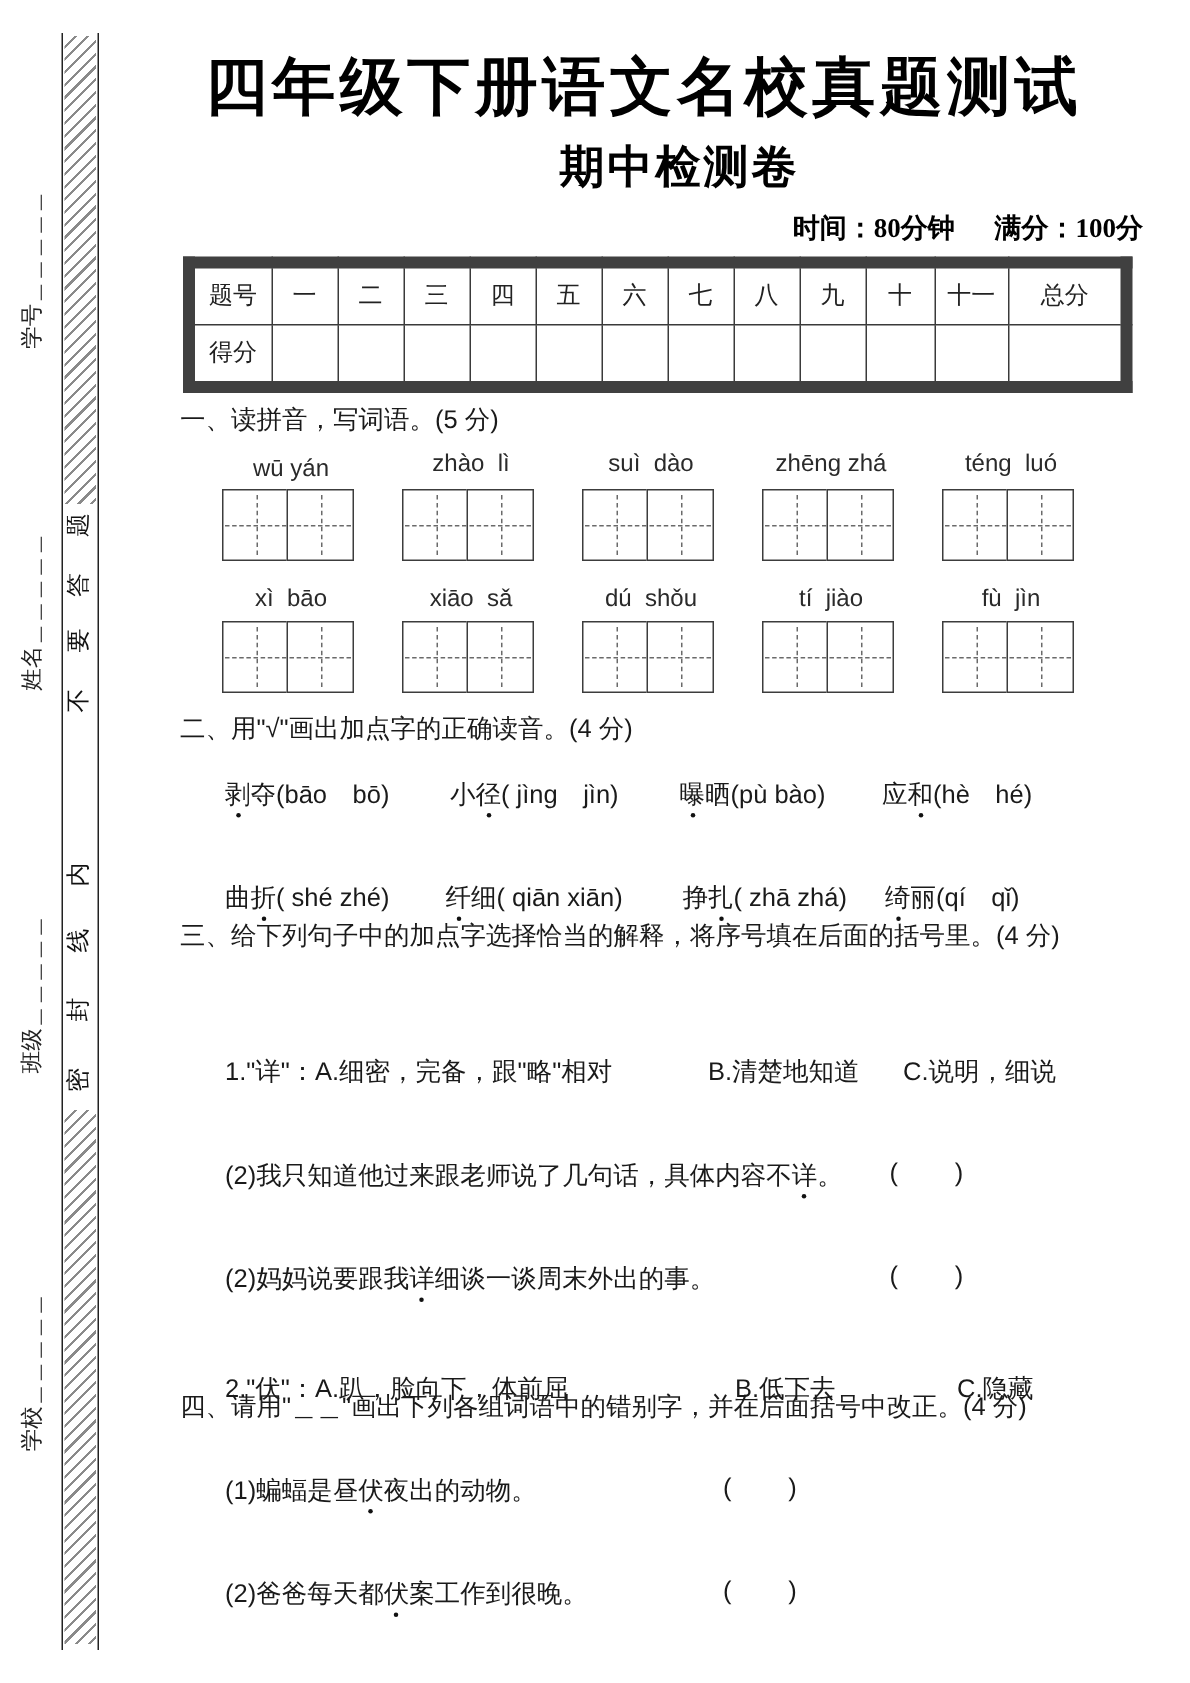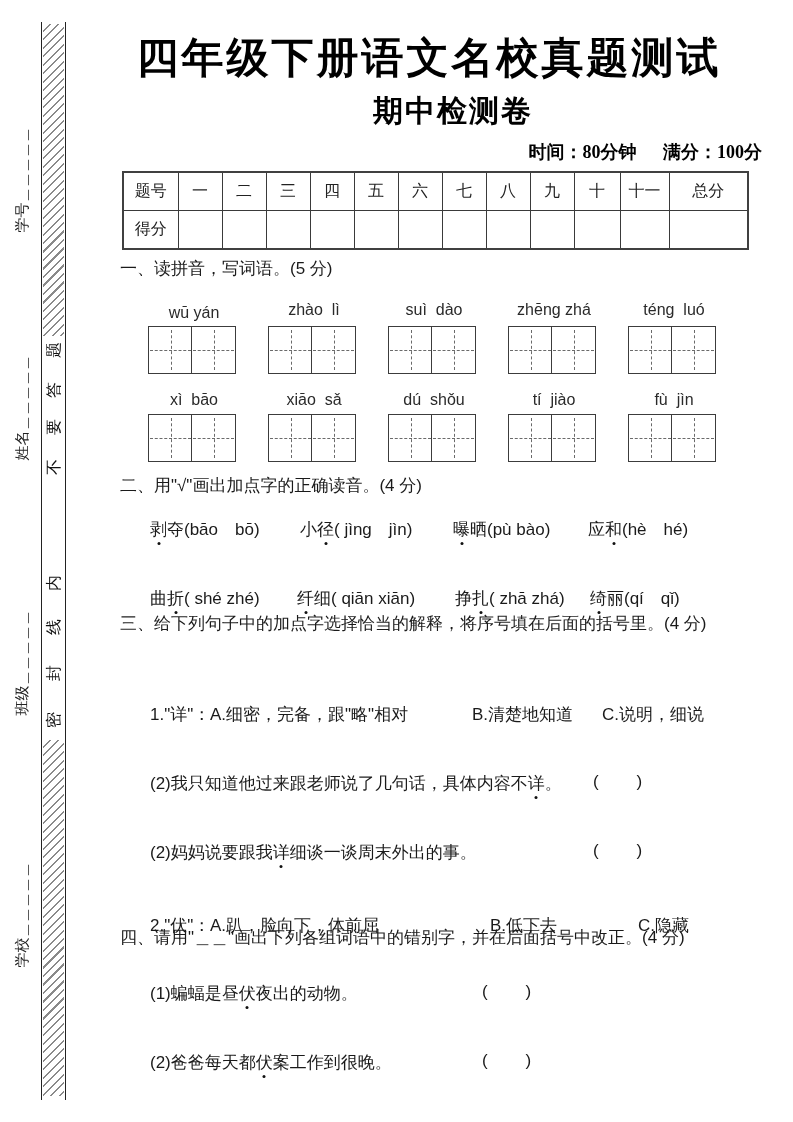--- a/index.html
+++ b/index.html
@@ -27,21 +27,21 @@
          font-size:42px;letter-spacing:3px;color:#000;}
   .subtitle{position:absolute;top:91px;left:65px;width:728px;text-align:center;
             font-family:"Liberation Serif","DejaVu Serif",serif;font-weight:bold;
             font-size:30px;letter-spacing:2px;color:#000;margin-left:24px;}
   .meta{position:absolute;top:140px;left:0;width:762px;text-align:right;
         font-family:"Liberation Serif","DejaVu Serif",serif;font-weight:bold;font-size:18px;color:#000;}
   .meta span{margin-left:22px;}
 
   
   table.score{position:absolute;left:122px;top:171px;border-collapse:collapse;table-layout:fixed;}
-  table.score{border:2px solid #404040;padding-left:44px;}
+  table.score{border:8px solid #404040;padding-left:44px;}
   table.score td{border:1px solid #3a3a3a;height:37px;text-align:center;vertical-align:middle;
                  font-size:16px;padding:0;color:#222;}
   td.thick-left{border-left:2px solid #222;}
 
   
   .line{position:absolute;left:120px;white-space:pre;font-size:17px;color:#1a1a1a;}
   .indent{left:150px;}
   .rel{position:relative;width:620px;height:24px;}
   .abs{position:absolute;top:0;white-space:pre;}
 
@@ -131,21 +131,21 @@
       <td></td>
       <td></td>
       <td></td>
       <td></td>
       <td class="thick-left"></td>
       <td></td>
     </tr>
   </tbody>
     </table>
 
-  <div class="line" style="top:257px">一、读拼音，写词语。(5 分)</div>
+  <div class="line" style="top:268px">一、读拼音，写词语。(5 分)</div>
 
   <span class="pinyin" style="top:304px;left:148px">wū yán</span>
   <span class="pinyin" style="top:301px;left:268px">zhào  lì</span>
   <span class="pinyin" style="top:301px;left:388px">suì  dào</span>
   <span class="pinyin" style="top:301px;left:508px">zhēng zhá</span>
   <span class="pinyin" style="top:301px;left:628px">téng  luó</span>
 
   <div class="tian-group" style="top:326px;left:148px">
       <div class="tian-cell"></div>
       <div class="tian-cell"></div>

